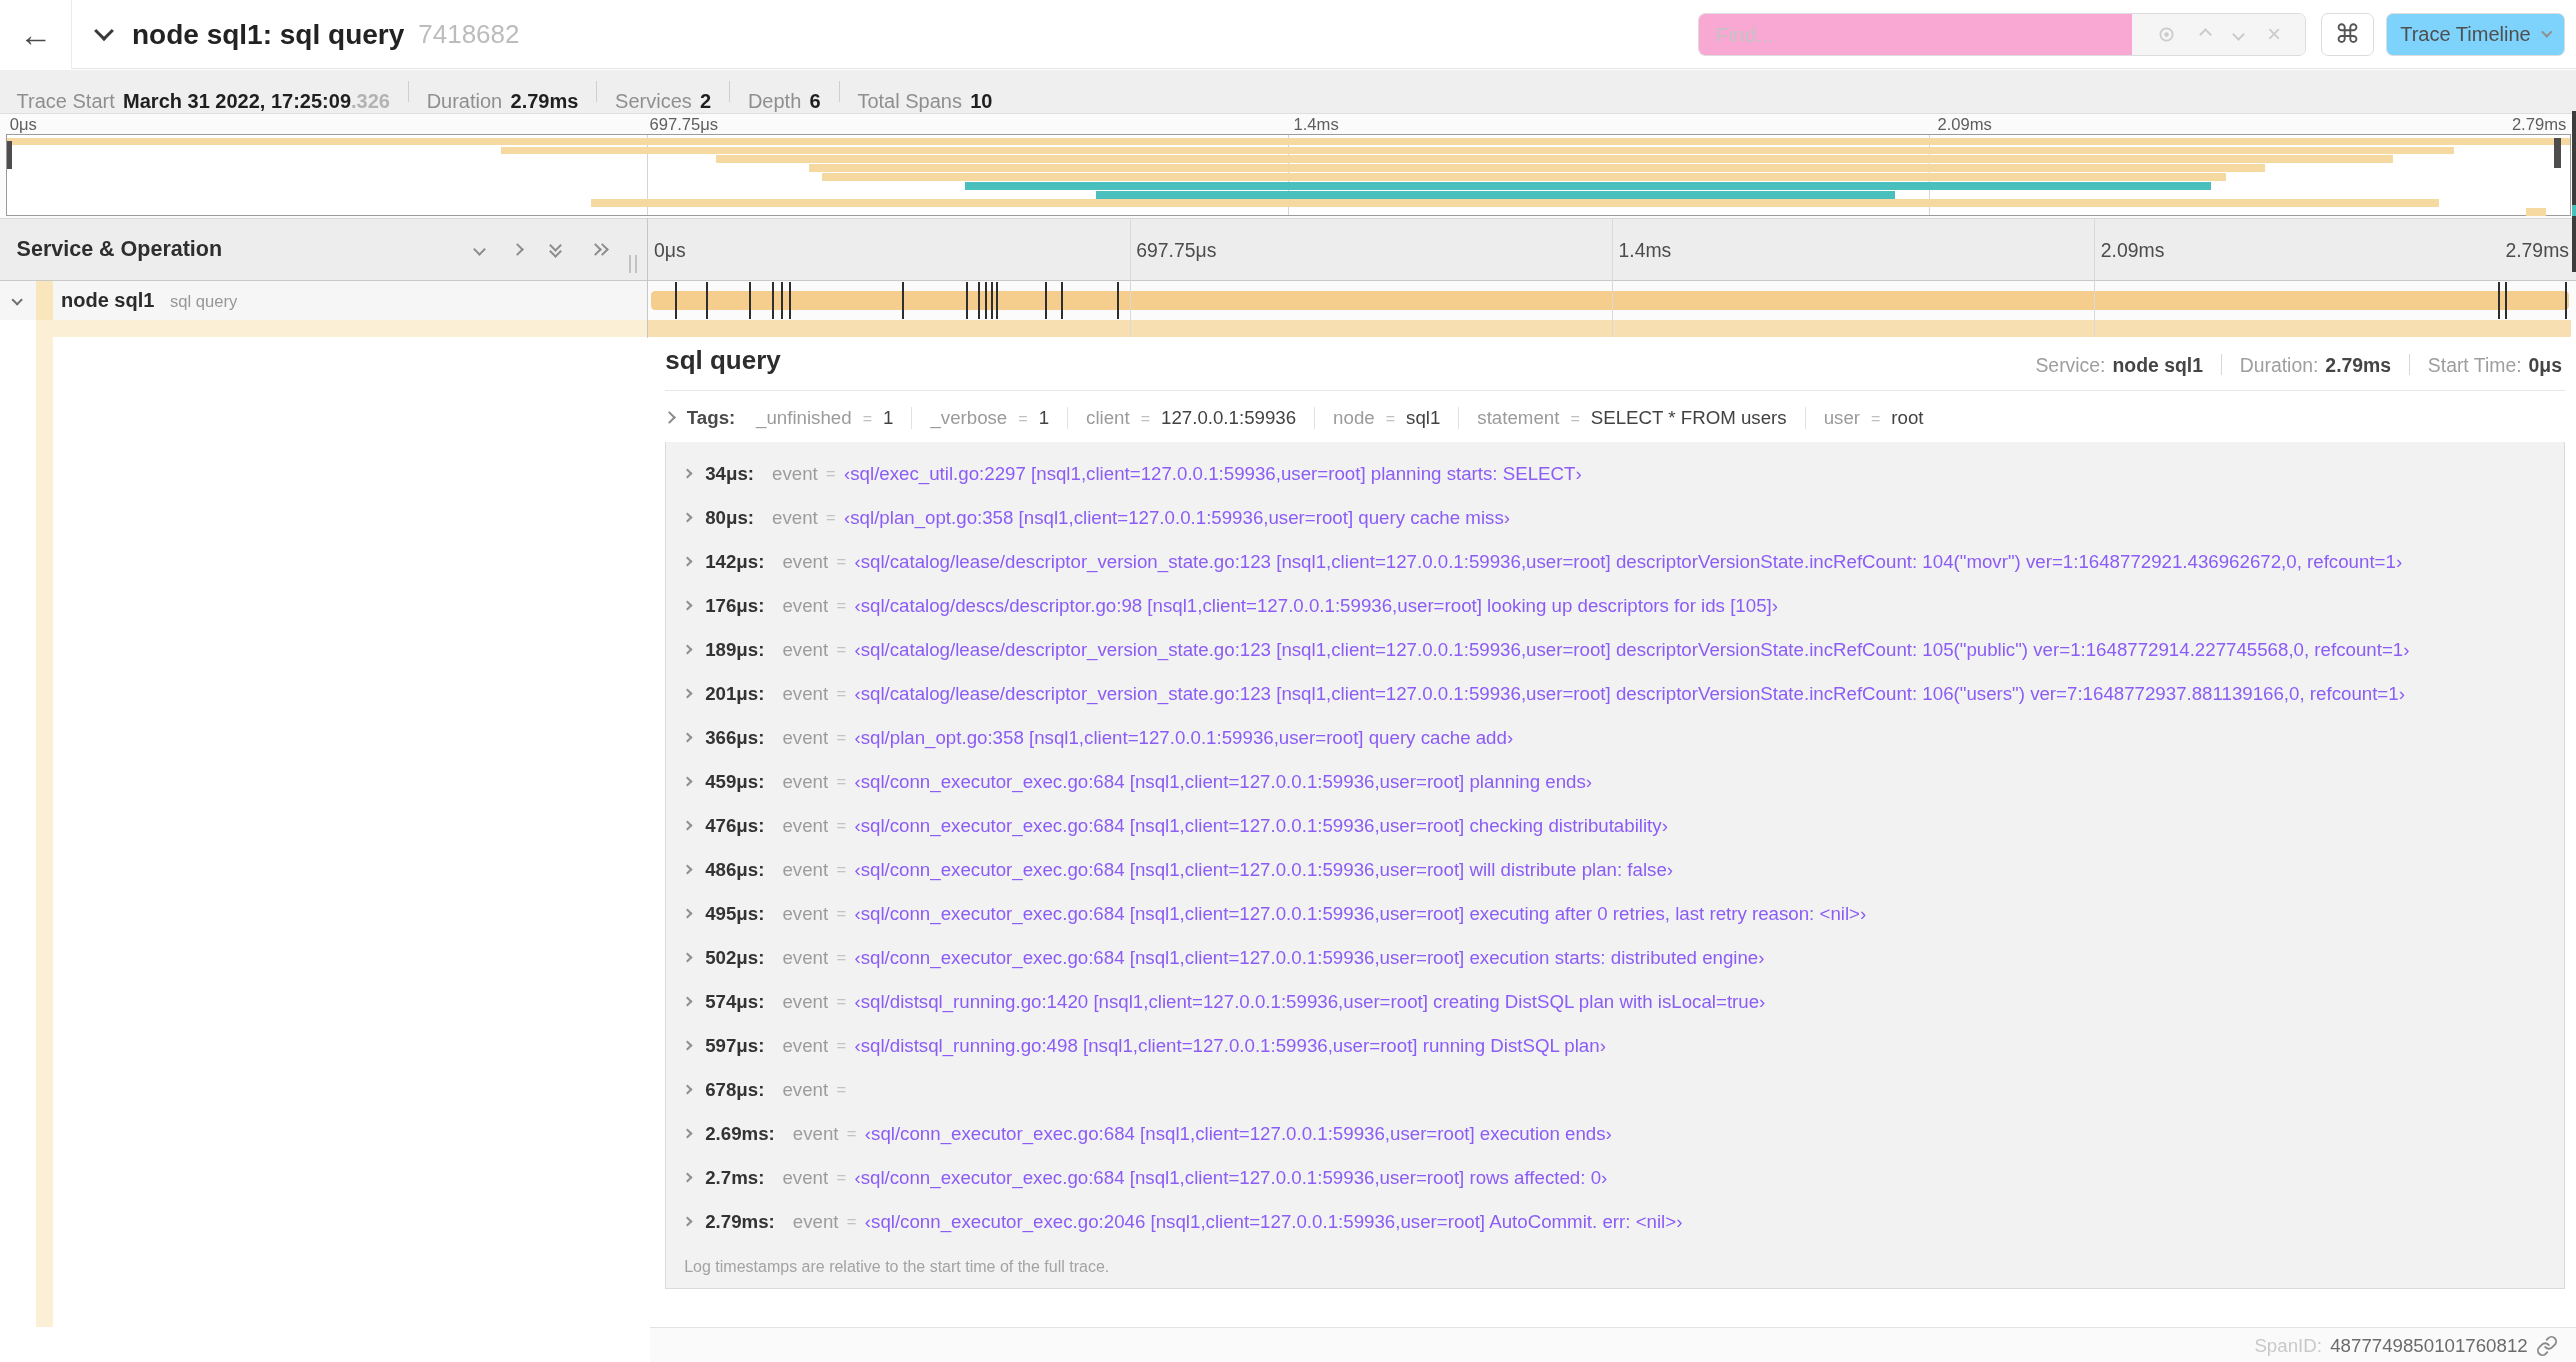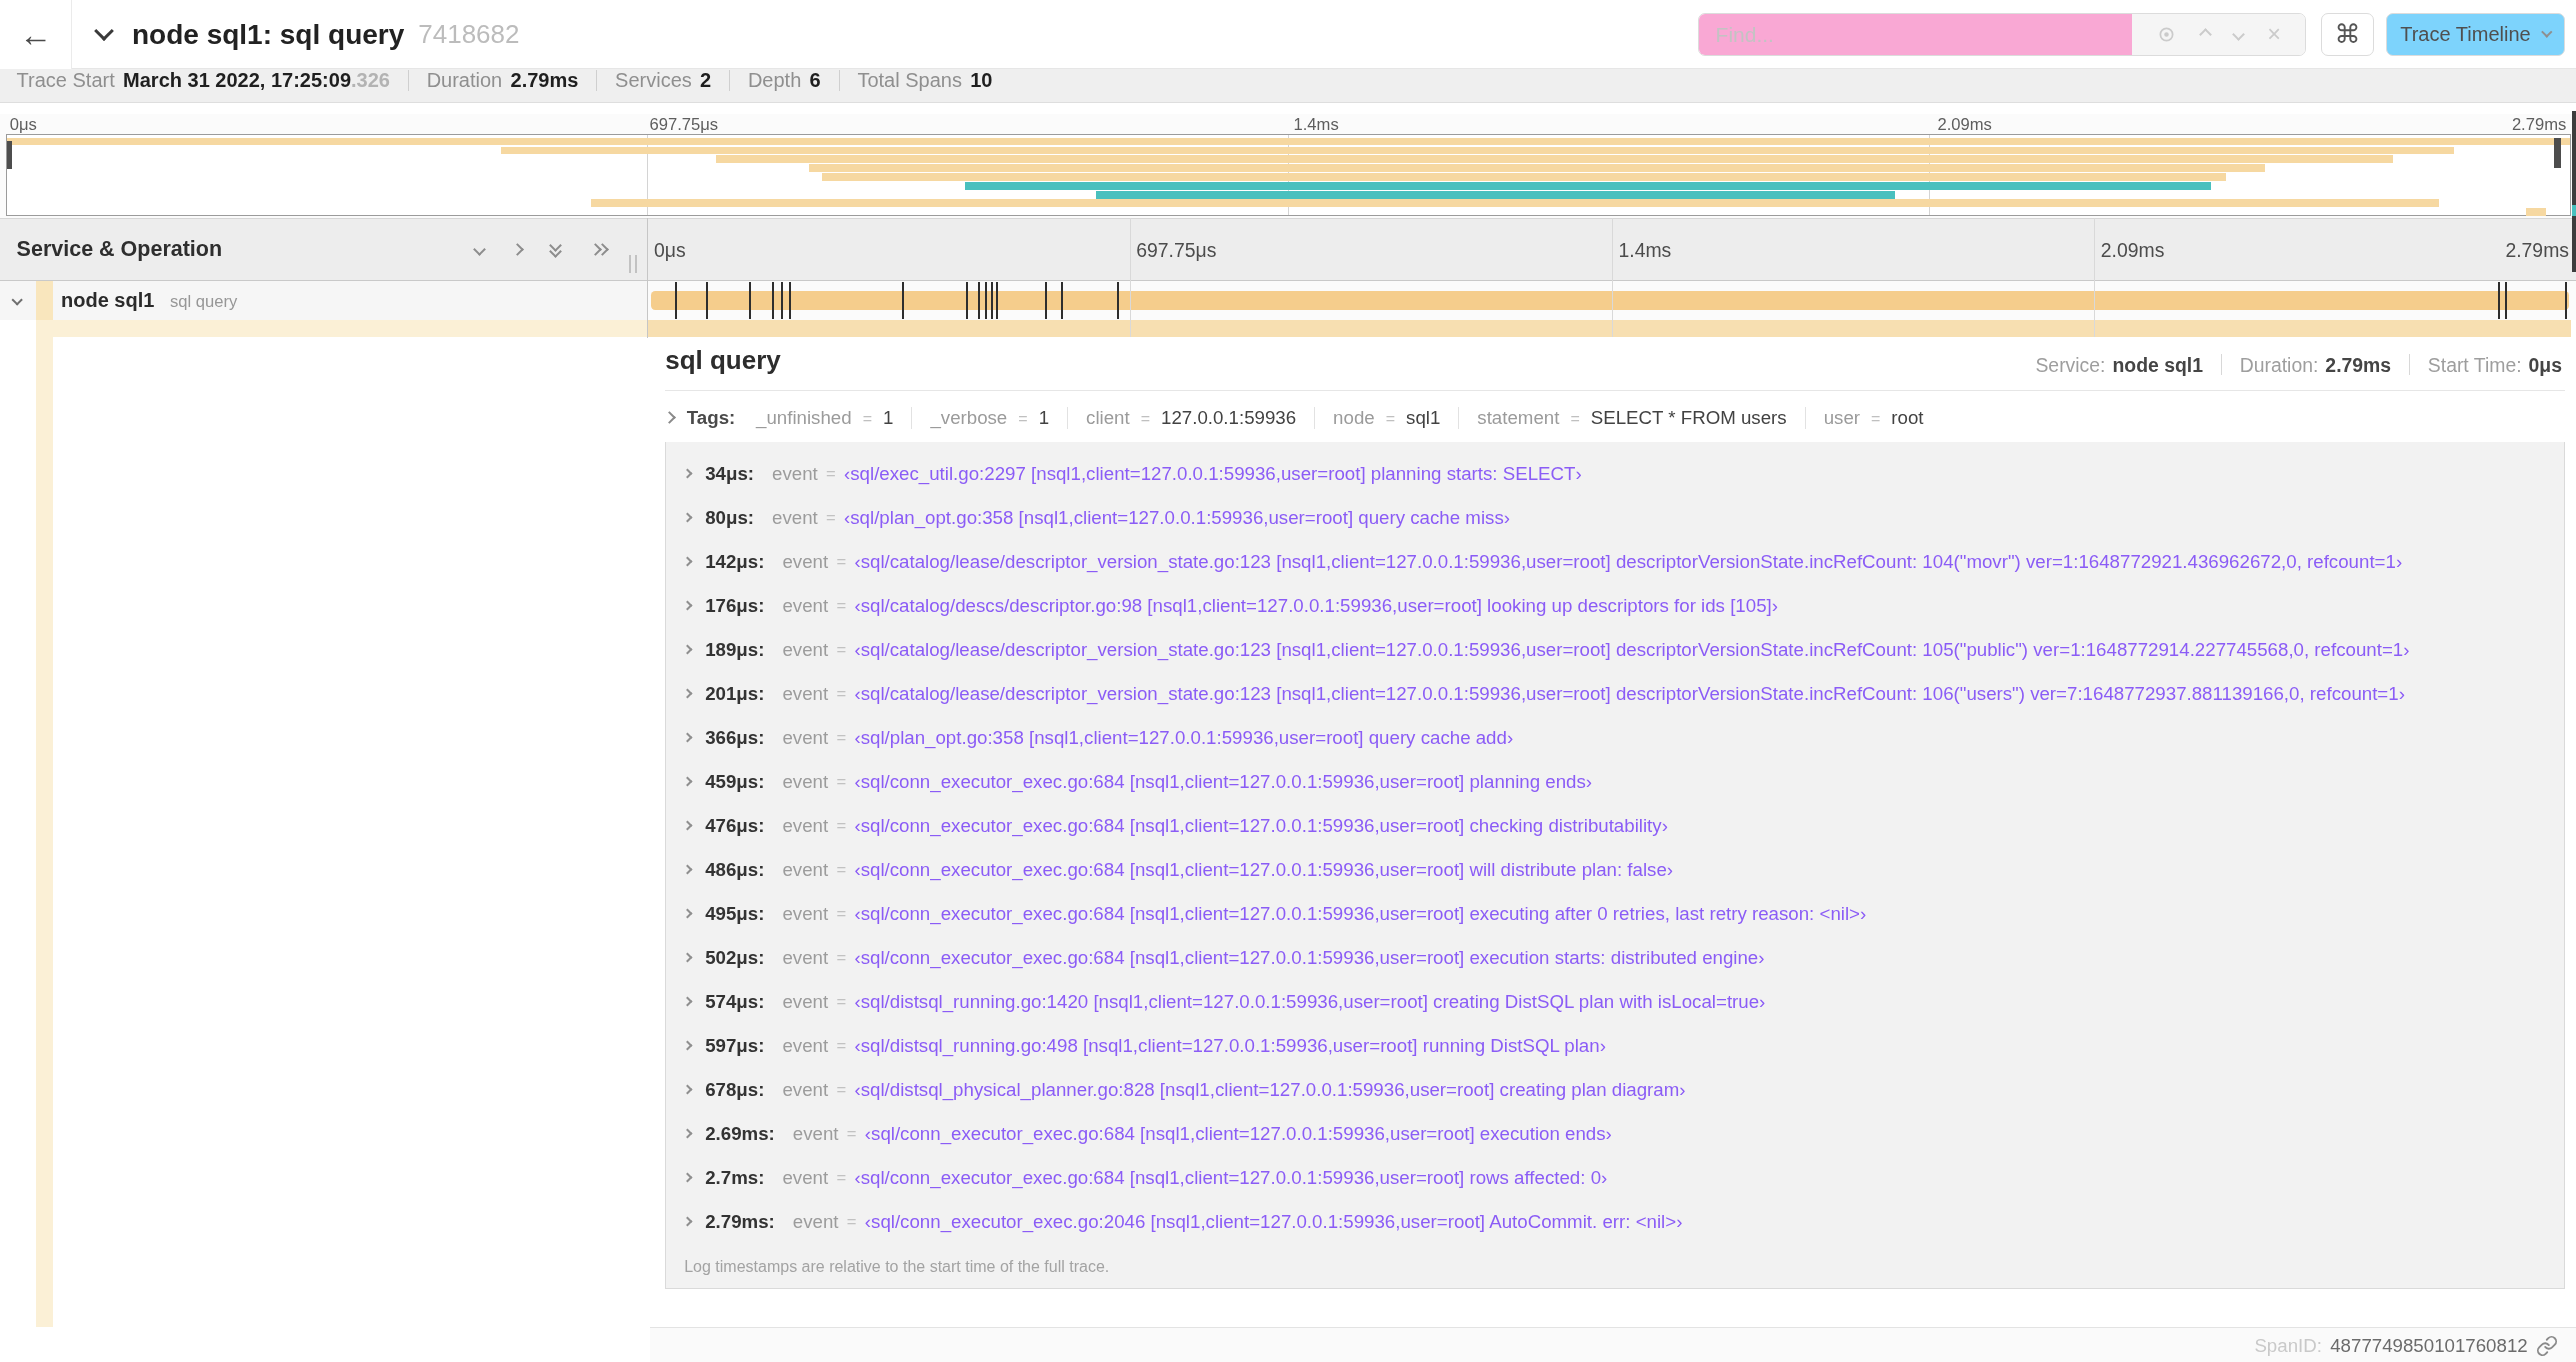--- a/index.html
+++ b/index.html
@@ -19,21 +19,21 @@
   .caret{display:inline-block;border-right:2.1px solid currentColor;border-bottom:2.1px solid currentColor;}
   .caret-dn{width:9px;height:9px;transform:rotate(45deg);}
   .caret-up{width:9px;height:9px;transform:rotate(-135deg);}
   .caret-rt{width:9px;height:9px;transform:rotate(-45deg);}
   .clear-x{font-size:23.5px;line-height:1;}
   .cmd-btn{position:absolute;left:2321px;top:13px;width:53px;height:43px;border:0.7px solid #dcdcdc;border-radius:7px;background:#fff;font-size:26px;color:#555;display:flex;align-items:center;justify-content:center;cursor:pointer;}
   .view-btn{position:absolute;left:2386px;top:13px;width:179px;height:43px;border:0.7px solid #dcdcdc;border-radius:7px;background:#7dd3fc;font-size:20px;color:#4f4f4f;display:flex;align-items:center;justify-content:center;gap:12.5px;cursor:pointer;}
   .view-btn .caret{color:#8f8f8f;margin-top:-5.5px;width:7.6px;height:7.6px;}
 
   
-  .stats-bar{position:absolute;left:0;top:59px;width:100%;height:44px;background:#efefef;border-bottom:0.7px solid #dedede;display:flex;align-items:center;padding-left:16.6px;font-size:20px;}
+  .stats-bar{position:absolute;left:0;top:70px;width:100%;height:44px;background:#efefef;border-bottom:0.7px solid #dedede;display:flex;align-items:flex-end;padding-left:16.6px;font-size:20px;}
   .stat{display:flex;align-items:baseline;}
   .stat .k{color:#8f8f8f;}
   .stat .v{color:#1f1f1f;font-weight:bold;margin-left:8.3px;}
   .stat .x{color:#b3b3b3;font-weight:bold;}
   .stat-sep{width:0.7px;height:21px;background:#cfcfcf;margin:0 18px;align-self:center;}
 
   
   .minimap{position:absolute;left:0;top:114px;width:100%;height:104px;background:#fbfbfb;}
   .mm-label{position:absolute;top:1.4px;font-size:16.6px;color:#5e5e5e;}
   .mm-canvas{position:absolute;left:5.5px;right:5.5px;top:20px;height:82px;background:#fff;border:1.4px solid #9b9b9b;}
@@ -412,21 +412,20 @@
           <span class="log-time">597μs:</span>
           <span class="log-key">event</span>
           <span class="log-eq">=</span>
           <span class="log-val">‹sql/distsql_running.go:498 [nsql1,client=127.0.0.1:59936,user=root] running DistSQL plan›</span>
         </div>
         <div class="log-row">
           <span class="caret caret-rt log-caret"></span>
           <span class="log-time">678μs:</span>
           <span class="log-key">event</span>
           <span class="log-eq">=</span>
-          <span class="log-val">‹sql/distsql_physical_planner.go:828 [nsql1,client=127.0.0.1:59936,user=root] creating plan diagram›</span>
         </div>
         <div class="log-row">
           <span class="caret caret-rt log-caret"></span>
           <span class="log-time">2.69ms:</span>
           <span class="log-key">event</span>
           <span class="log-eq">=</span>
           <span class="log-val">‹sql/conn_executor_exec.go:684 [nsql1,client=127.0.0.1:59936,user=root] execution ends›</span>
         </div>
         <div class="log-row">
           <span class="caret caret-rt log-caret"></span>

